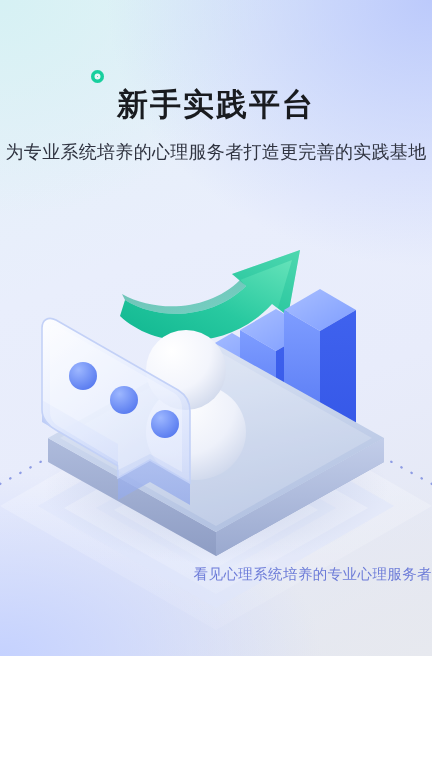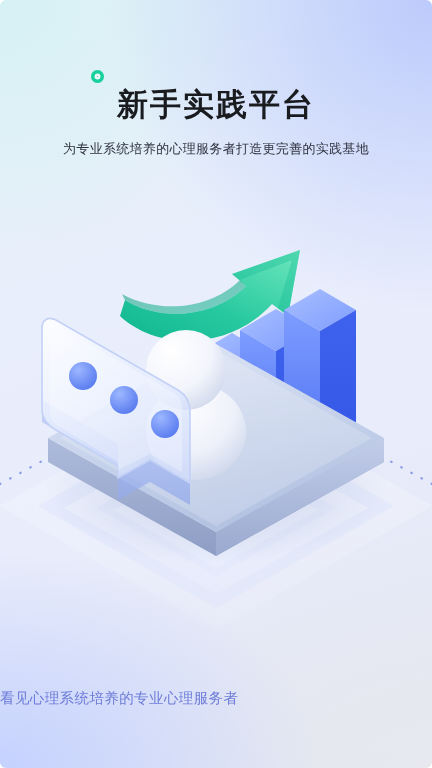--- a/index.html
+++ b/index.html
@@ -3,57 +3,56 @@
 <meta charset="utf-8">
 <style>
   * { margin:0; padding:0; box-sizing:border-box; }
   html, body {
     width:432px; height:768px;
     overflow:hidden;
     font-family:"Liberation Sans", "DejaVu Sans", sans-serif;
   }
   #screen {
     position:relative;
-    width:432px; height:768px;
+    width:432px; height:656px;
     overflow:hidden;
     background:
       radial-gradient(130% 70% at 100% 0%,  rgba(186,200,252,0.95) 0%, rgba(186,200,252,0) 58%),
       radial-gradient(110% 60% at 0% 0%,    rgba(214,241,244,1) 0%,   rgba(214,241,244,0) 55%),
       radial-gradient(120% 45% at 0% 100%,  rgba(196,209,255,0.98) 0%, rgba(196,209,255,0) 62%),
       radial-gradient(120% 45% at 100% 100%,rgba(231,233,239,1) 0%,   rgba(231,233,239,0) 60%),
       linear-gradient(160deg, #e4f2f7 0%, #e9eefc 38%, #e8ecfb 62%, #e3e6f0 100%);
-    border-radius: 6px;
   }
 
   
   .header { position:absolute; top:0; left:0; width:432px; text-align:center; }
   .title-wrap { position:relative; display:inline-block; margin-top:88px; }
   .accent-dot {
     position:absolute; left:-26px; top:-18px;
     width:13px; height:13px; border-radius:50%;
     background:#18cf9e;
     box-shadow:inset 0 0 0 3.5px #18cf9e, inset 0 0 0 6px #eaf6f6;
   }
   .page-title {
     font-size:31px; font-weight:bold; color:#191b1f;
     letter-spacing:2px; line-height:1.1;
   }
   .page-subtitle {
     margin-top:18px;
-    font-size:13px; color:#2f3340; letter-spacing:0.3px;
+    font-size:18px; color:#2f3340; letter-spacing:0.3px;
   }
 
   
   .stage { position:absolute; left:0; top:200px; width:432px; height:420px; }
   .stage svg { display:block; }
 
   
   .footer {
-    position:absolute; left:0; bottom:56px; width:432px;
-    text-align:left; color:#6d7cd8;
+    position:absolute; left:0; bottom:68px; width:432px;
+    text-align:right; color:#6d7cd8;
   }
   .footer-line { font-size:14.5px; line-height:1.95; letter-spacing:0.4px; }
 </style>
 </head>
 <body>
 
 <div id="screen">
 
   <svg style="position:absolute;left:0;top:330px;" width="432" height="300" viewBox="0 0 432 300">
     <defs>

